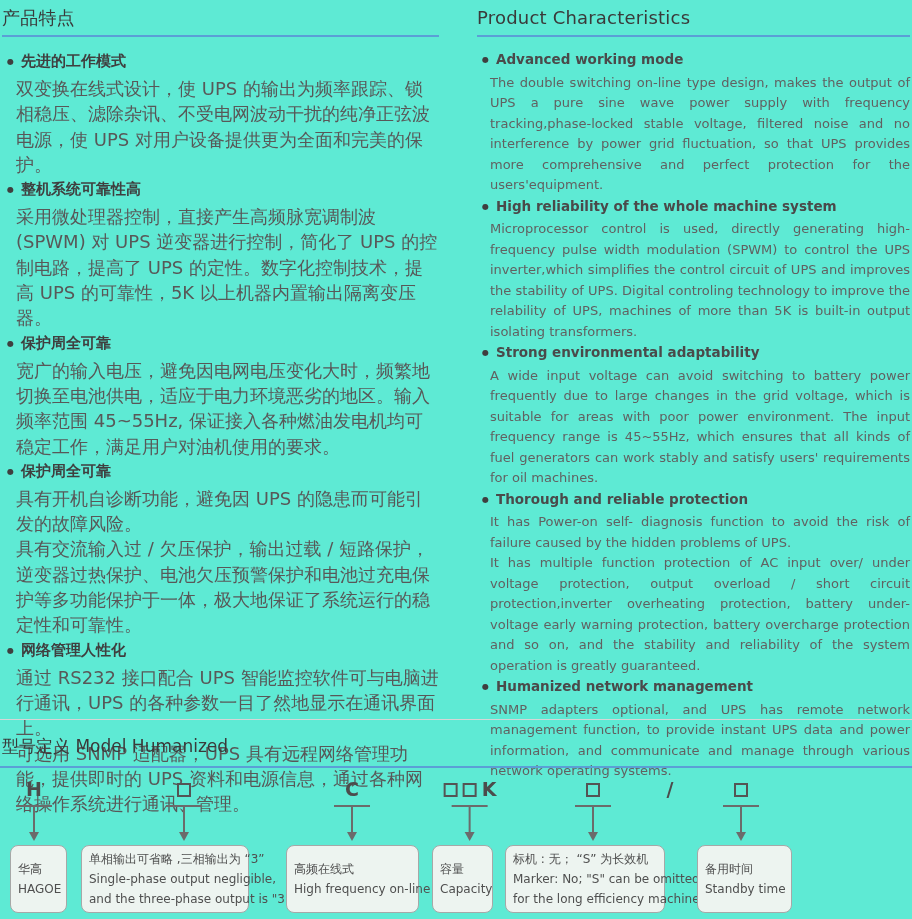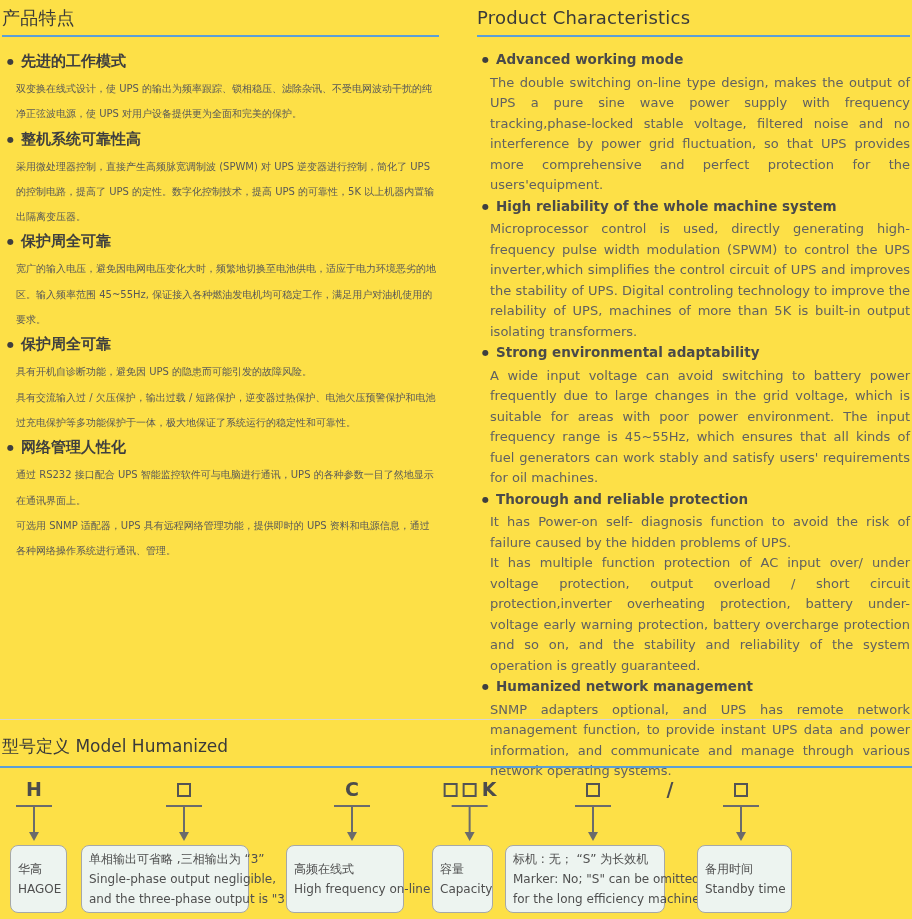--- a/index.html
+++ b/index.html
@@ -1,33 +1,33 @@
 <!DOCTYPE html>
 <html><head>
 <meta charset="utf-8">
 <style>
   html,body{margin:0;padding:0;background:#ffffff;}
   body{font-family:"DejaVu Sans","Liberation Sans",sans-serif;}
-  .page{position:relative;width:912px;height:919px;background:#fde047;overflow:hidden;}
+  .page{position:relative;width:912px;height:919px;background:#5eead4;overflow:hidden;}
 
   
   .top{display:flex;}
   .col{box-sizing:border-box;}
   .col-left{width:437px;margin-left:2px;}
   .col-right{width:433px;margin-left:38px;}
   .col-title{font-size:18px;font-weight:400;color:#3a3a3a;margin:6px 0 0 0;line-height:24px;letter-spacing:.2px;}
   .rule{height:2px;background:#5b9fd6;margin-top:5px;}
 
   .features{margin-top:12px;}
   .feature-head{display:flex;align-items:baseline;gap:7px;padding-left:5px;font-weight:bold;}
   .col-left .feature-head{font-size:15px;line-height:25px;color:#3f3f3f;}
   .col-right .feature-head{font-size:13.5px;line-height:20.5px;color:#4a4a4a;}
   .bullet{font-size:8px;position:relative;top:-2px;color:#3f3f3f;}
   p.body{margin:0 0 0 14px;}
-  .col-left p.body{font-size:10px;line-height:25.3px;color:#585858;}
+  .col-left p.body{font-size:18px;line-height:25.3px;color:#585858;}
   .col-right p.body{font-size:13px;line-height:20.5px;color:#616161;text-align:justify;margin-left:13px;}
 
   
   .model{position:absolute;left:0;top:719px;width:912px;border-top:1px solid #d6d6d6;}
   .model-title{font-size:17px;font-weight:400;color:#3a3a3a;margin:15px 0 0 2px;line-height:22px;}
   .model-rule{height:2px;background:#5b9fd6;margin-top:9px;}
   .diagram{position:relative;height:150px;}
 
   .assembly{position:absolute;top:10px;display:flex;flex-direction:column;align-items:center;transform:translateX(-50%);}
   .sym{height:23px;display:flex;align-items:center;gap:5px;font-size:19px;font-weight:bold;color:#4c4c4c;line-height:23px;}
@@ -212,21 +212,21 @@
         <div class="line">华高</div>
         <div class="line">HAGOE</div>
       </div>
 
       <div class="def-box" style="left:81px;width:168px">
         <div class="line">单相输出可省略 ,三相输出为 “3”</div>
         <div class="line">Single-phase output negligible,</div>
         <div class="line">and the three-phase output is "3"</div>
       </div>
 
-      <div class="def-box" style="left:286px;width:118px">
+      <div class="def-box" style="left:286px;width:133px">
         <div class="line">高频在线式</div>
         <div class="line">High frequency on-line</div>
       </div>
 
       <div class="def-box" style="left:432px;width:61px">
         <div class="line">容量</div>
         <div class="line">Capacity</div>
       </div>
 
       <div class="def-box" style="left:505px;width:160px">

